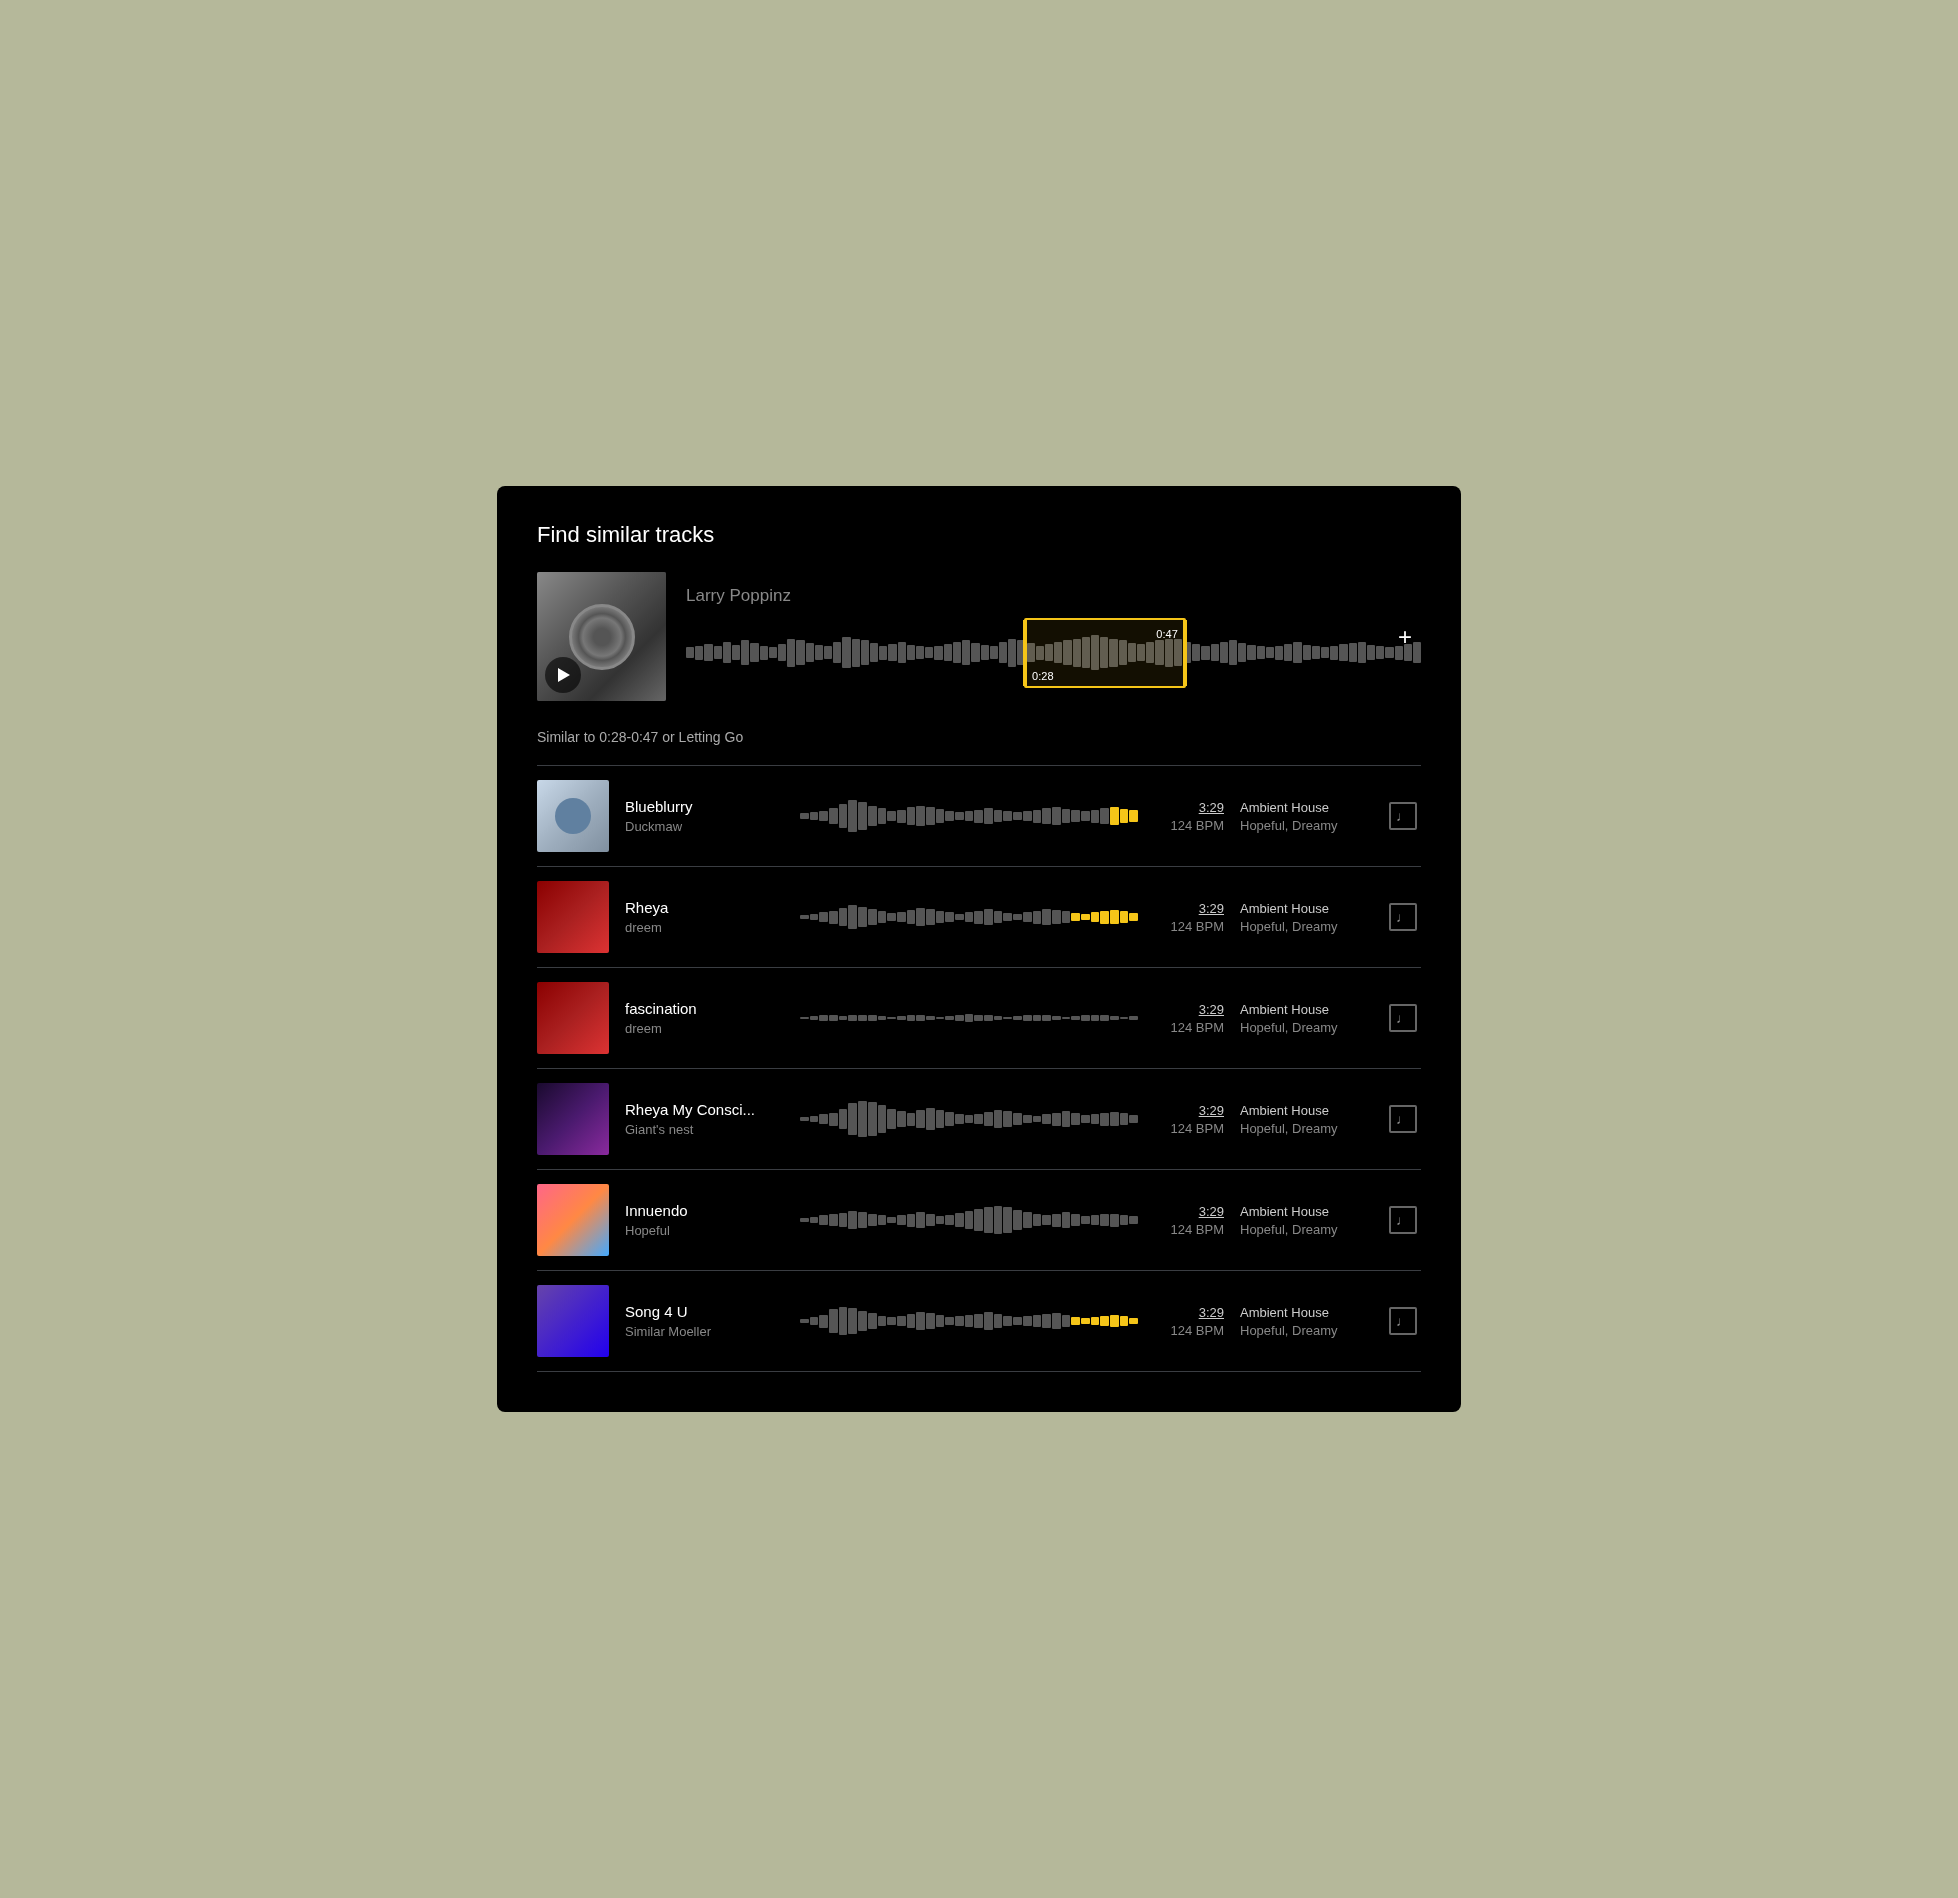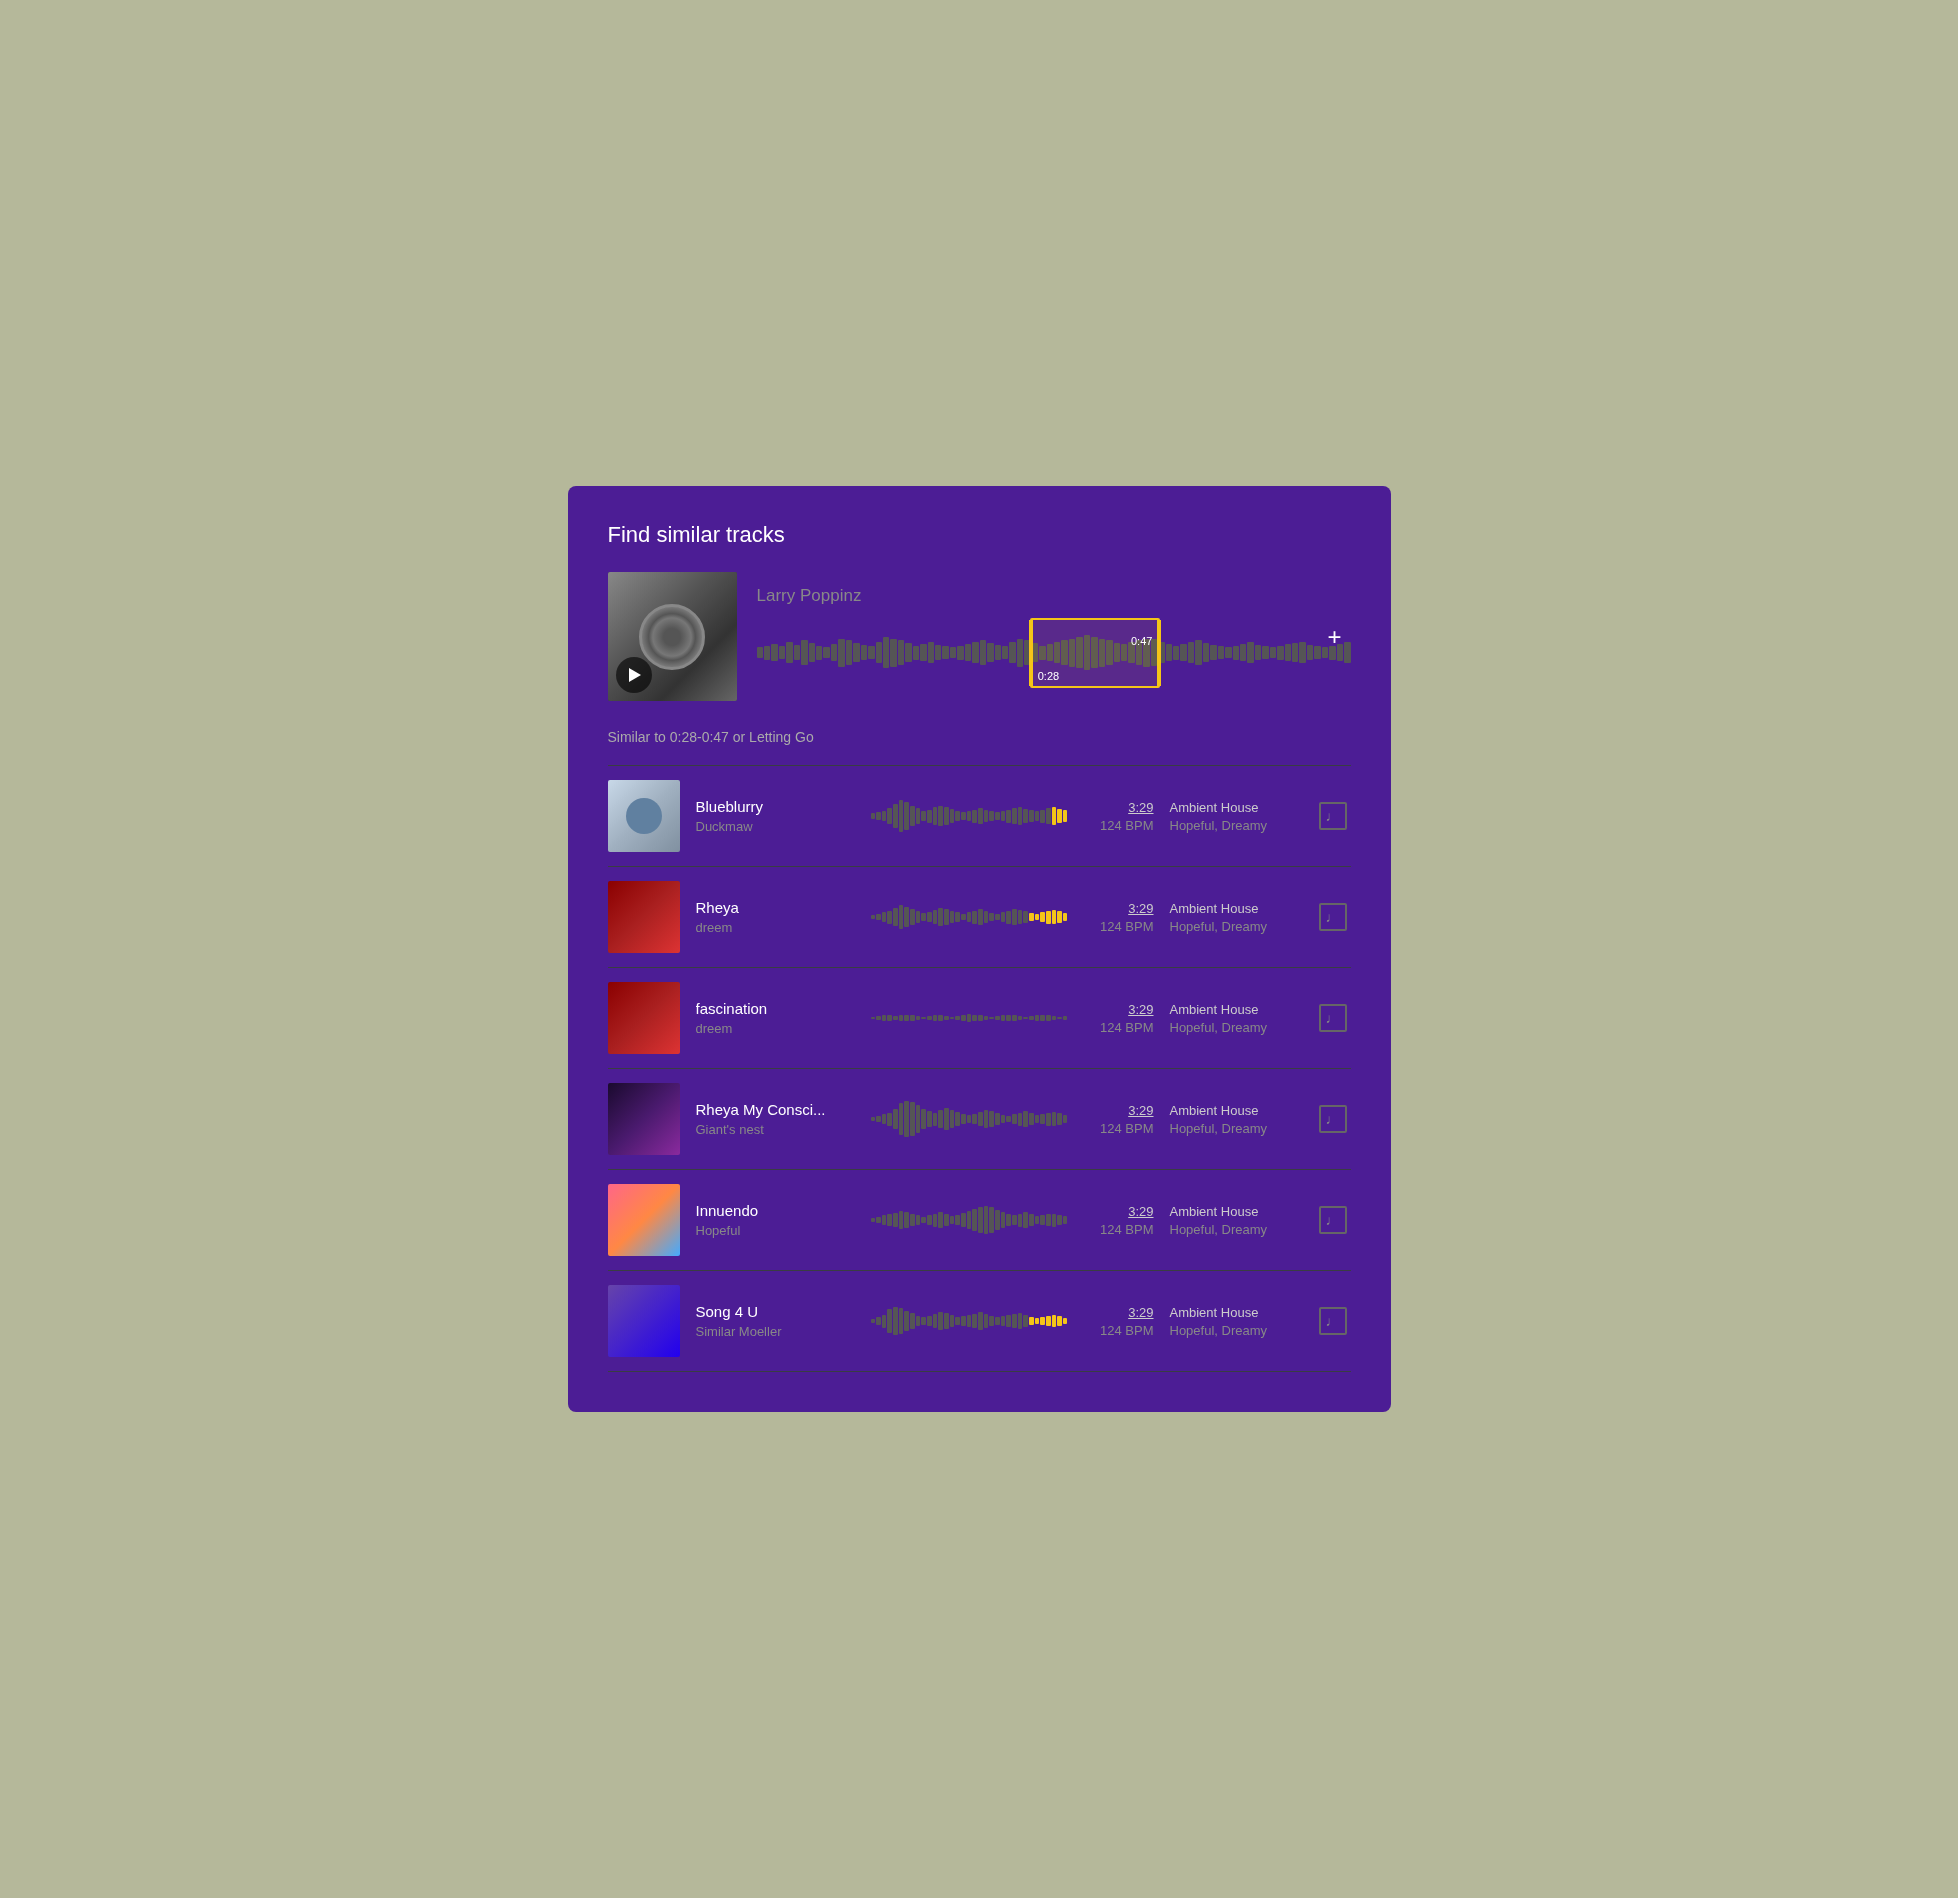--- a/index.html
+++ b/index.html
@@ -5,23 +5,23 @@
     * { box-sizing: border-box; margin: 0; padding: 0; }
     body {
       background-color: #b5b89a;
       display: flex;
       justify-content: center;
       align-items: center;
       min-height: 100vh;
       font-family: -apple-system, BlinkMacSystemFont, 'Segoe UI', sans-serif;
     }
     .modal {
-      background: #4c1d95;
+      background: #000000;
       border-radius: 8px;
-      width: 823px;
+      width: 964px;
       padding: 36px 40px 40px 40px;
       color: #fff;
     }
     .modal-title {
       font-size: 22px;
       font-weight: 500;
       color: #ffffff;
       margin-bottom: 24px;
     }
     .source-track {
@@ -144,21 +144,21 @@
     .selection-handle-right {
       position: absolute;
       right: -3px;
       top: 0;
       bottom: 0;
       width: 4px;
       background: #f5c518;
     }
     .selection-time-end {
       position: absolute;
-      top: 15px;
+      top: 8px;
       right: 6px;
       font-size: 11px;
       color: #fff;
     }
     .selection-time-start {
       position: absolute;
       bottom: 4px;
       left: 6px;
       font-size: 11px;
       color: #fff;

